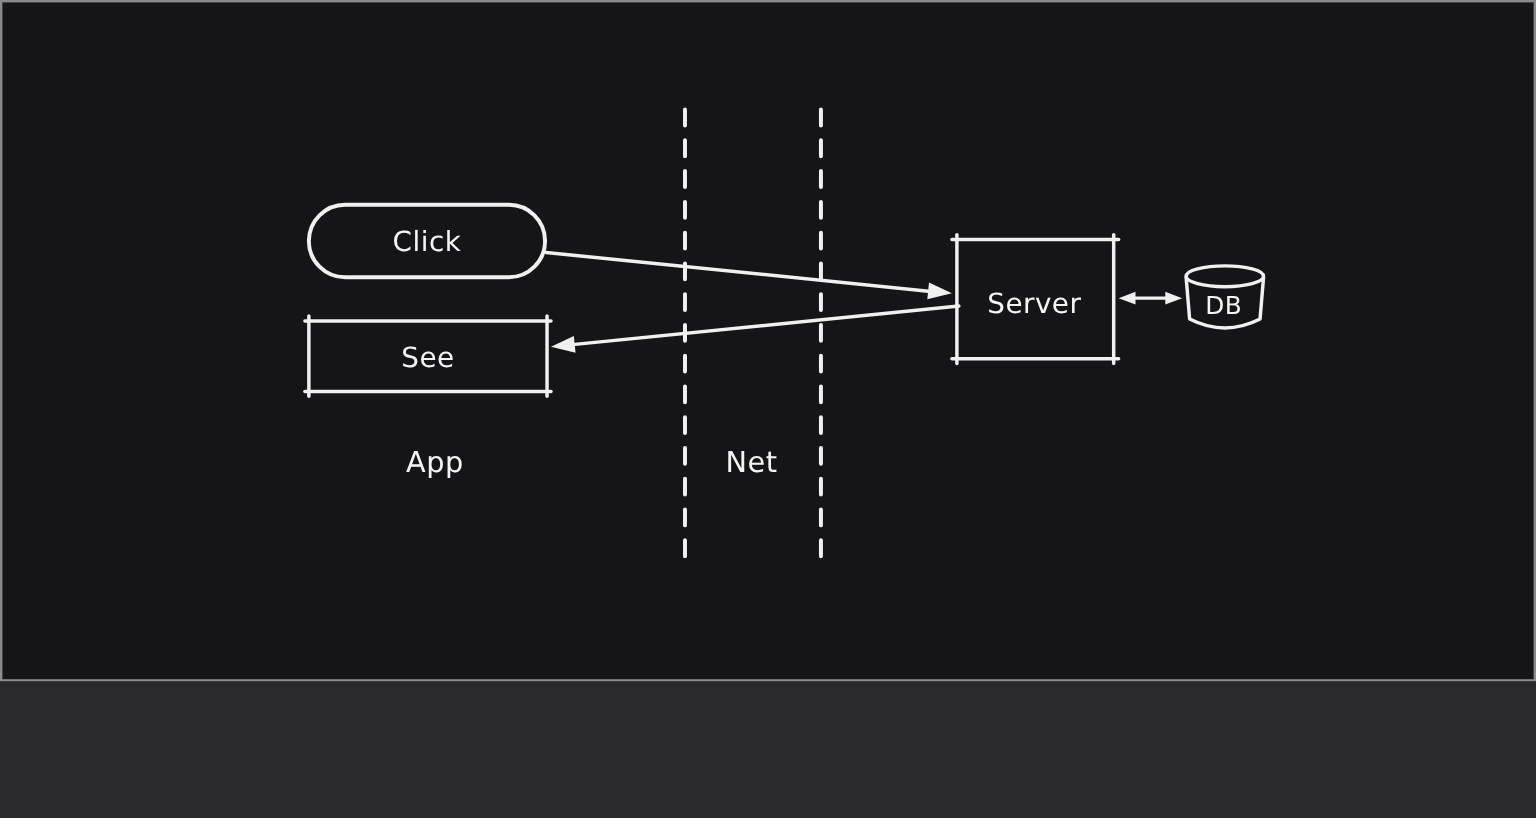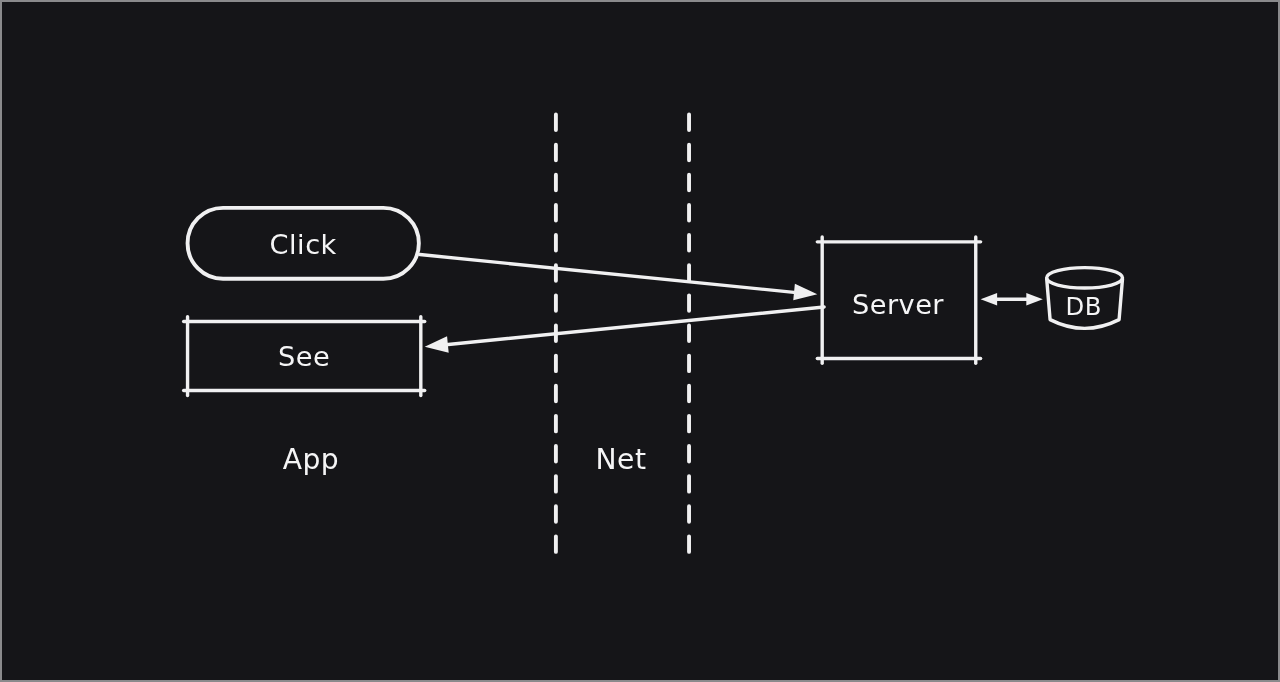--- a/index.html
+++ b/index.html
@@ -4,21 +4,21 @@
 <style>
   :root{
     --background:#151518;
     --stroke:#f0f0f1;
     --text:#f5f5f6;
     --border:#8a8a8c;
   }
   *{box-sizing:border-box;}
   html,body{margin:0;padding:0;background:#2a2a2c;}
   .page{
-    width:1280px;height:682px;
+    width:1280px;height:568px;
     background:var(--background);
     border:2px solid var(--border);
     position:relative;overflow:hidden;padding-left:32px;
   }
   svg{display:block;width:100%;height:100%;}
   .stroke{stroke:var(--stroke);fill:none;stroke-linecap:round;stroke-linejoin:round;}
   .sw4{stroke-width:4;}
   .sw35{stroke-width:3.5;}
   .dashed{stroke-width:4;stroke-dasharray:16 15;}
   .head{fill:var(--stroke);stroke:none;}

